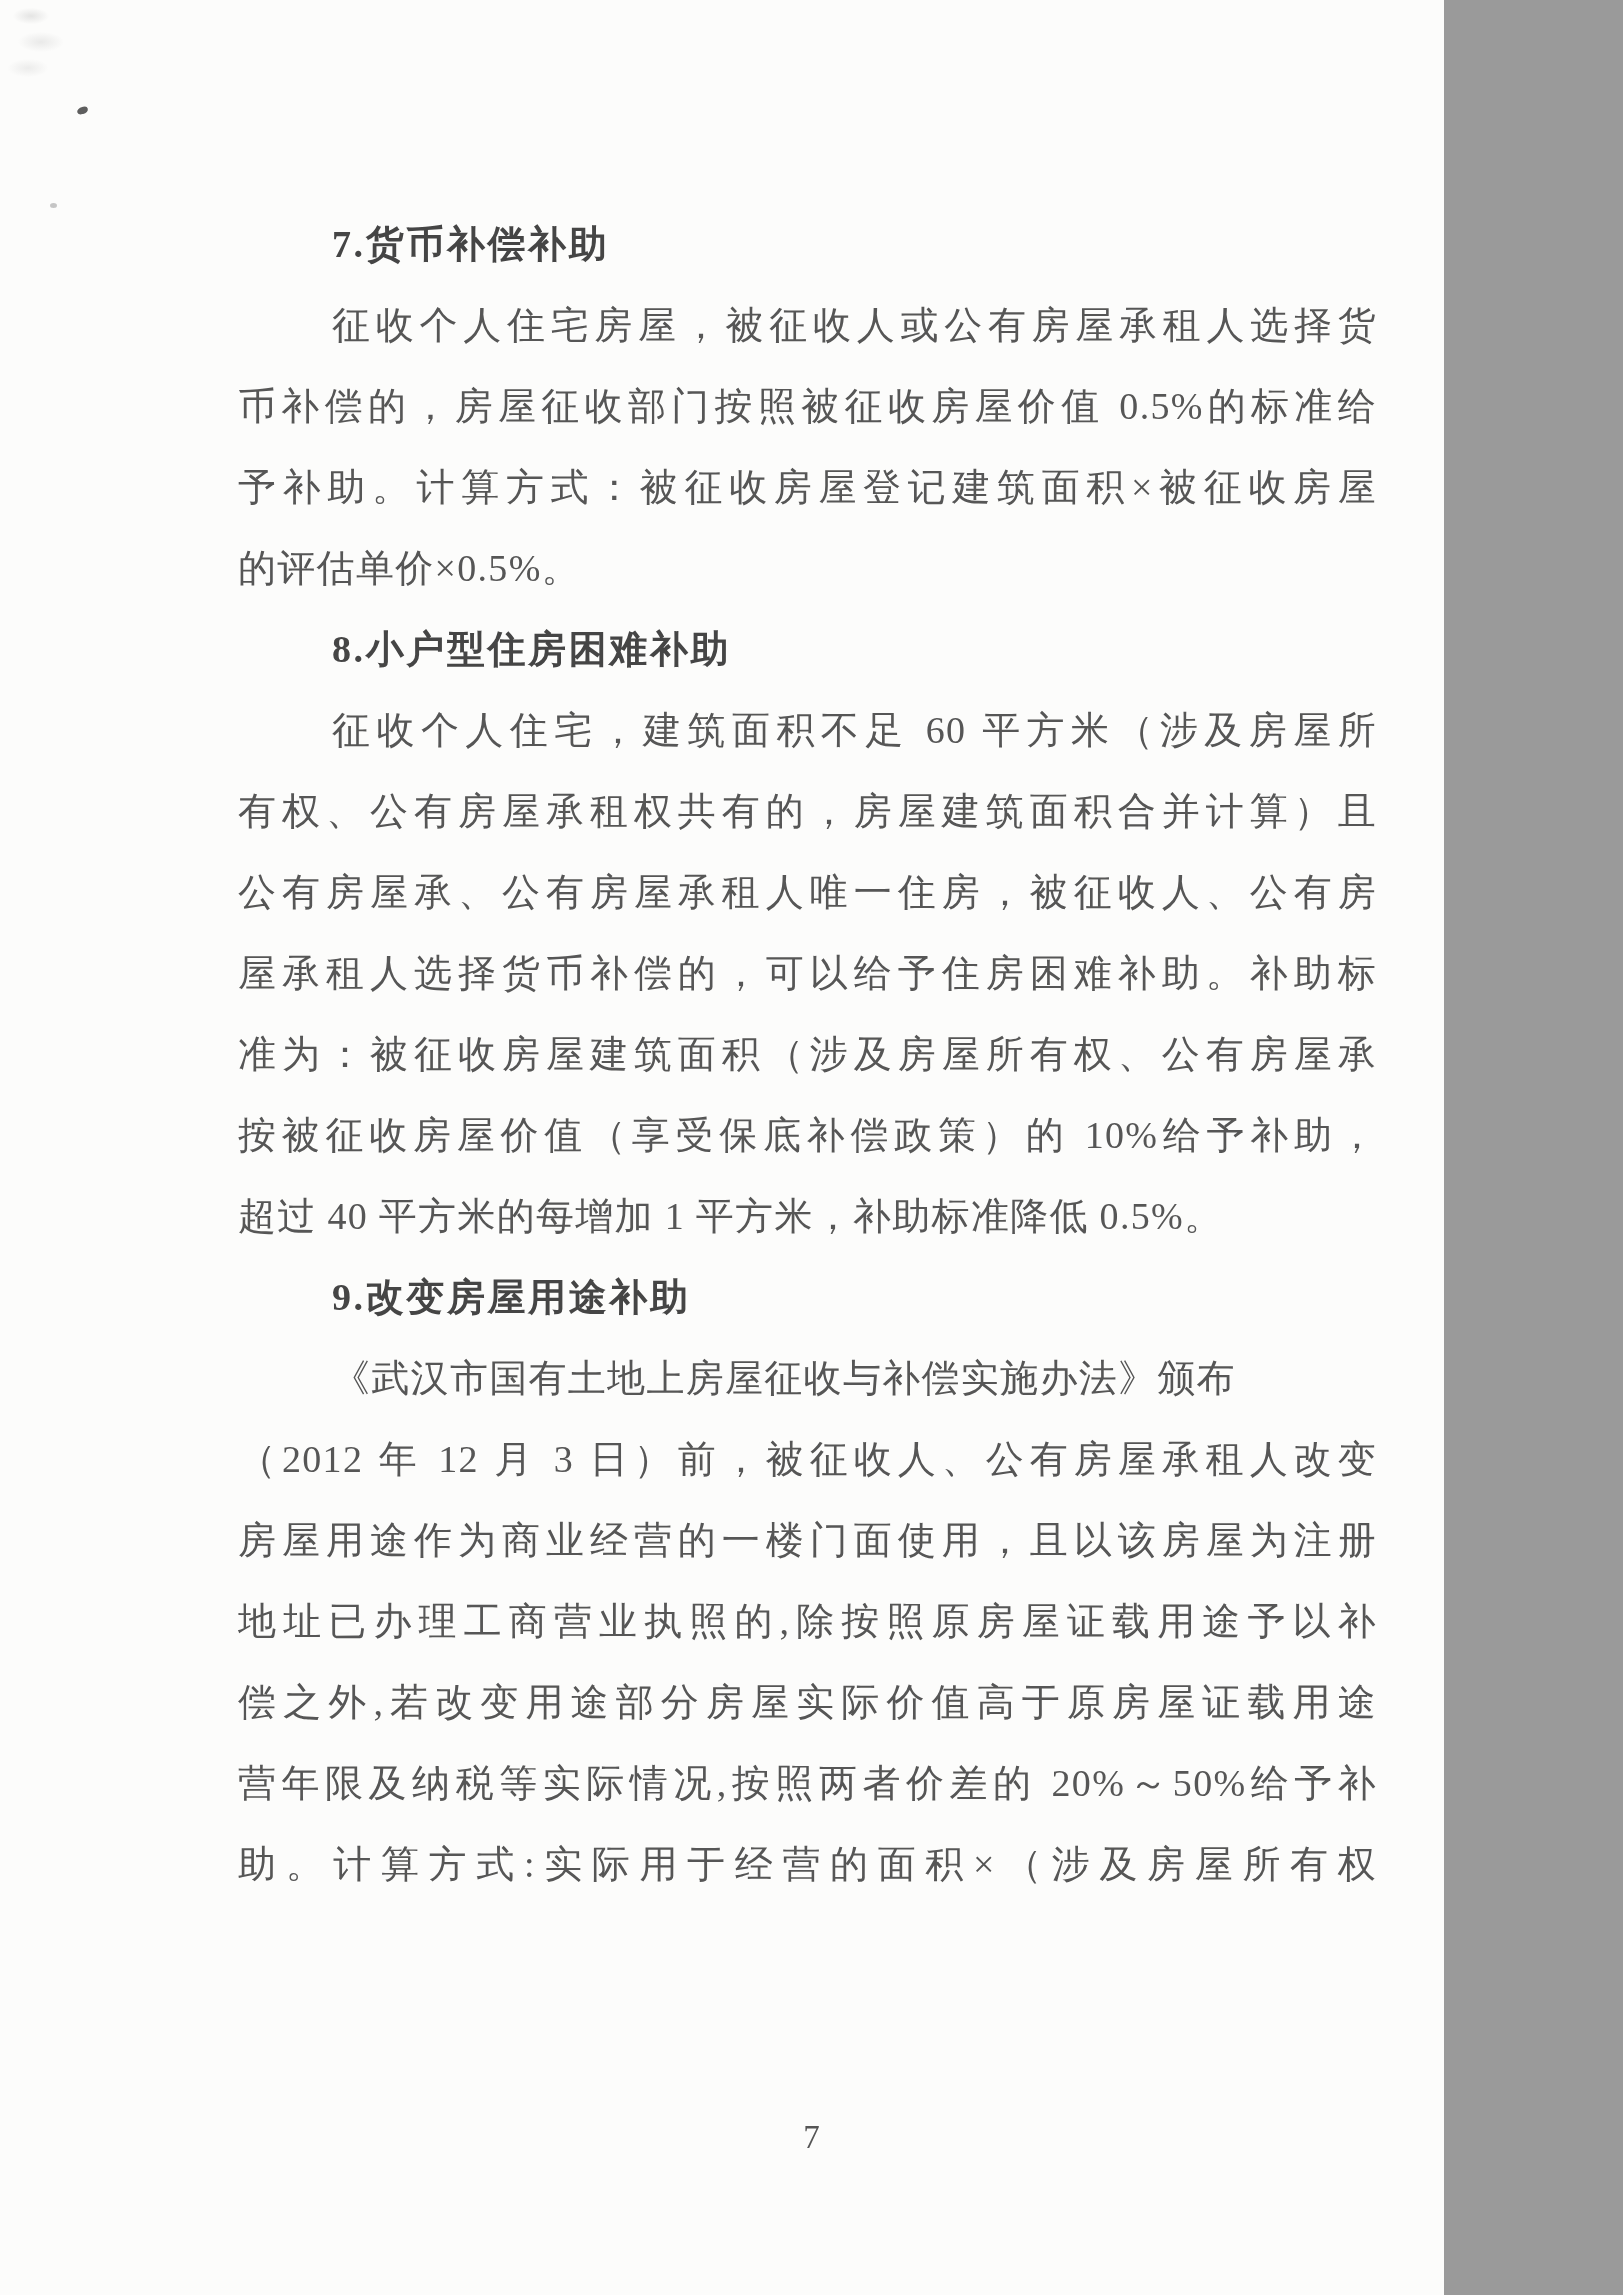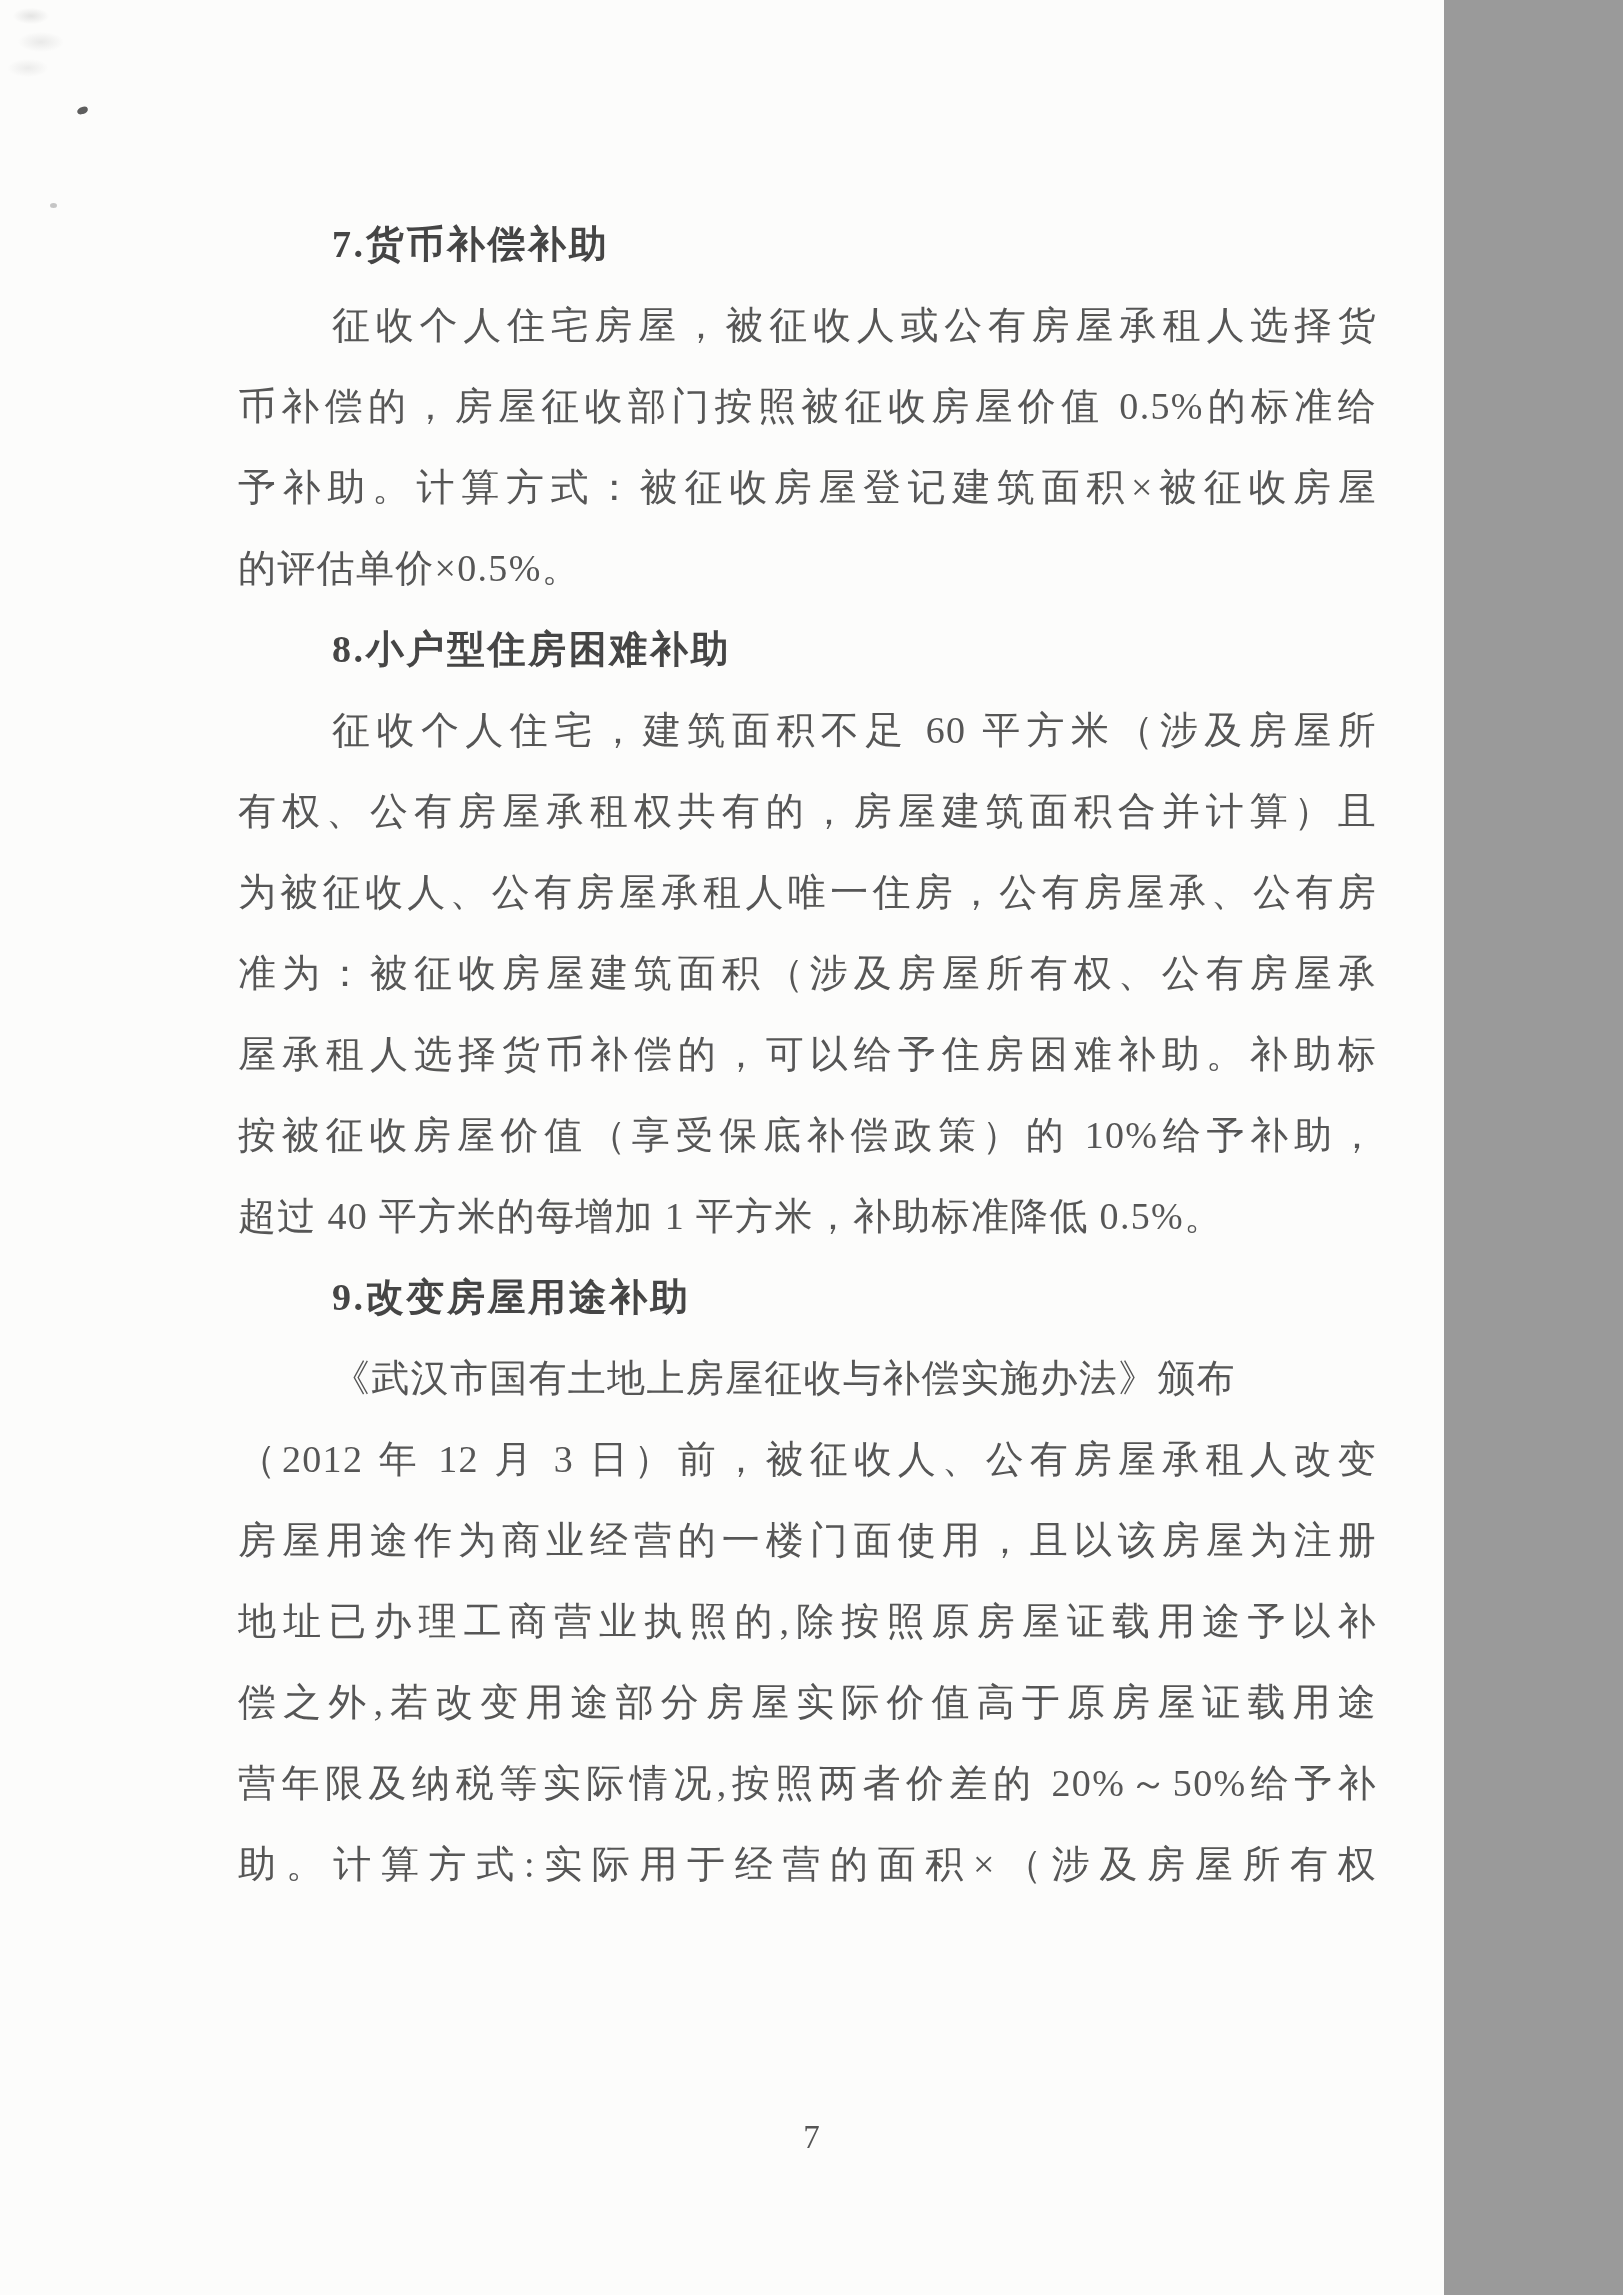--- a/index.html
+++ b/index.html
@@ -71,23 +71,23 @@
 
     <div class="row heading indent">7.货币补偿补助</div>
     <div class="row indent justify">征收个人住宅房屋，被征收人或公有房屋承租人选择货</div>
     <div class="row justify">币补偿的，房屋征收部门按照被征收房屋价值 0.5%的标准给</div>
     <div class="row justify">予补助。计算方式：被征收房屋登记建筑面积×被征收房屋</div>
     <div class="row">的评估单价×0.5%。</div>
 
     <div class="row heading indent">8.小户型住房困难补助</div>
     <div class="row indent justify">征收个人住宅，建筑面积不足 60 平方米（涉及房屋所</div>
     <div class="row justify">有权、公有房屋承租权共有的，房屋建筑面积合并计算）且</div>
-    <div class="row justify">为被征收人、公有房屋承租人唯一住房，公有房屋承、公有房</div>
+    <div class="row justify">公有房屋承、公有房屋承租人唯一住房，被征收人、公有房</div>
+    <div class="row justify">屋承租人选择货币补偿的，可以给予住房困难补助。补助标</div>
     <div class="row justify">准为：被征收房屋建筑面积（涉及房屋所有权、公有房屋承</div>
-    <div class="row justify">屋承租人选择货币补偿的，可以给予住房困难补助。补助标</div>
     <div class="row justify">按被征收房屋价值（享受保底补偿政策）的 10%给予补助，</div>
     <div class="row">超过 40 平方米的每增加 1 平方米，补助标准降低 0.5%。</div>
 
     <div class="row heading indent">9.改变房屋用途补助</div>
     <div class="row indent">《武汉市国有土地上房屋征收与补偿实施办法》颁布</div>
     <div class="row justify">（2012 年 12 月 3 日）前，被征收人、公有房屋承租人改变</div>
     <div class="row justify">房屋用途作为商业经营的一楼门面使用，且以该房屋为注册</div>
     <div class="row justify">地址已办理工商营业执照的,除按照原房屋证载用途予以补</div>
     <div class="row justify">偿之外,若改变用途部分房屋实际价值高于原房屋证载用途</div>
     <div class="row justify">营年限及纳税等实际情况,按照两者价差的 20%～50%给予补</div>

